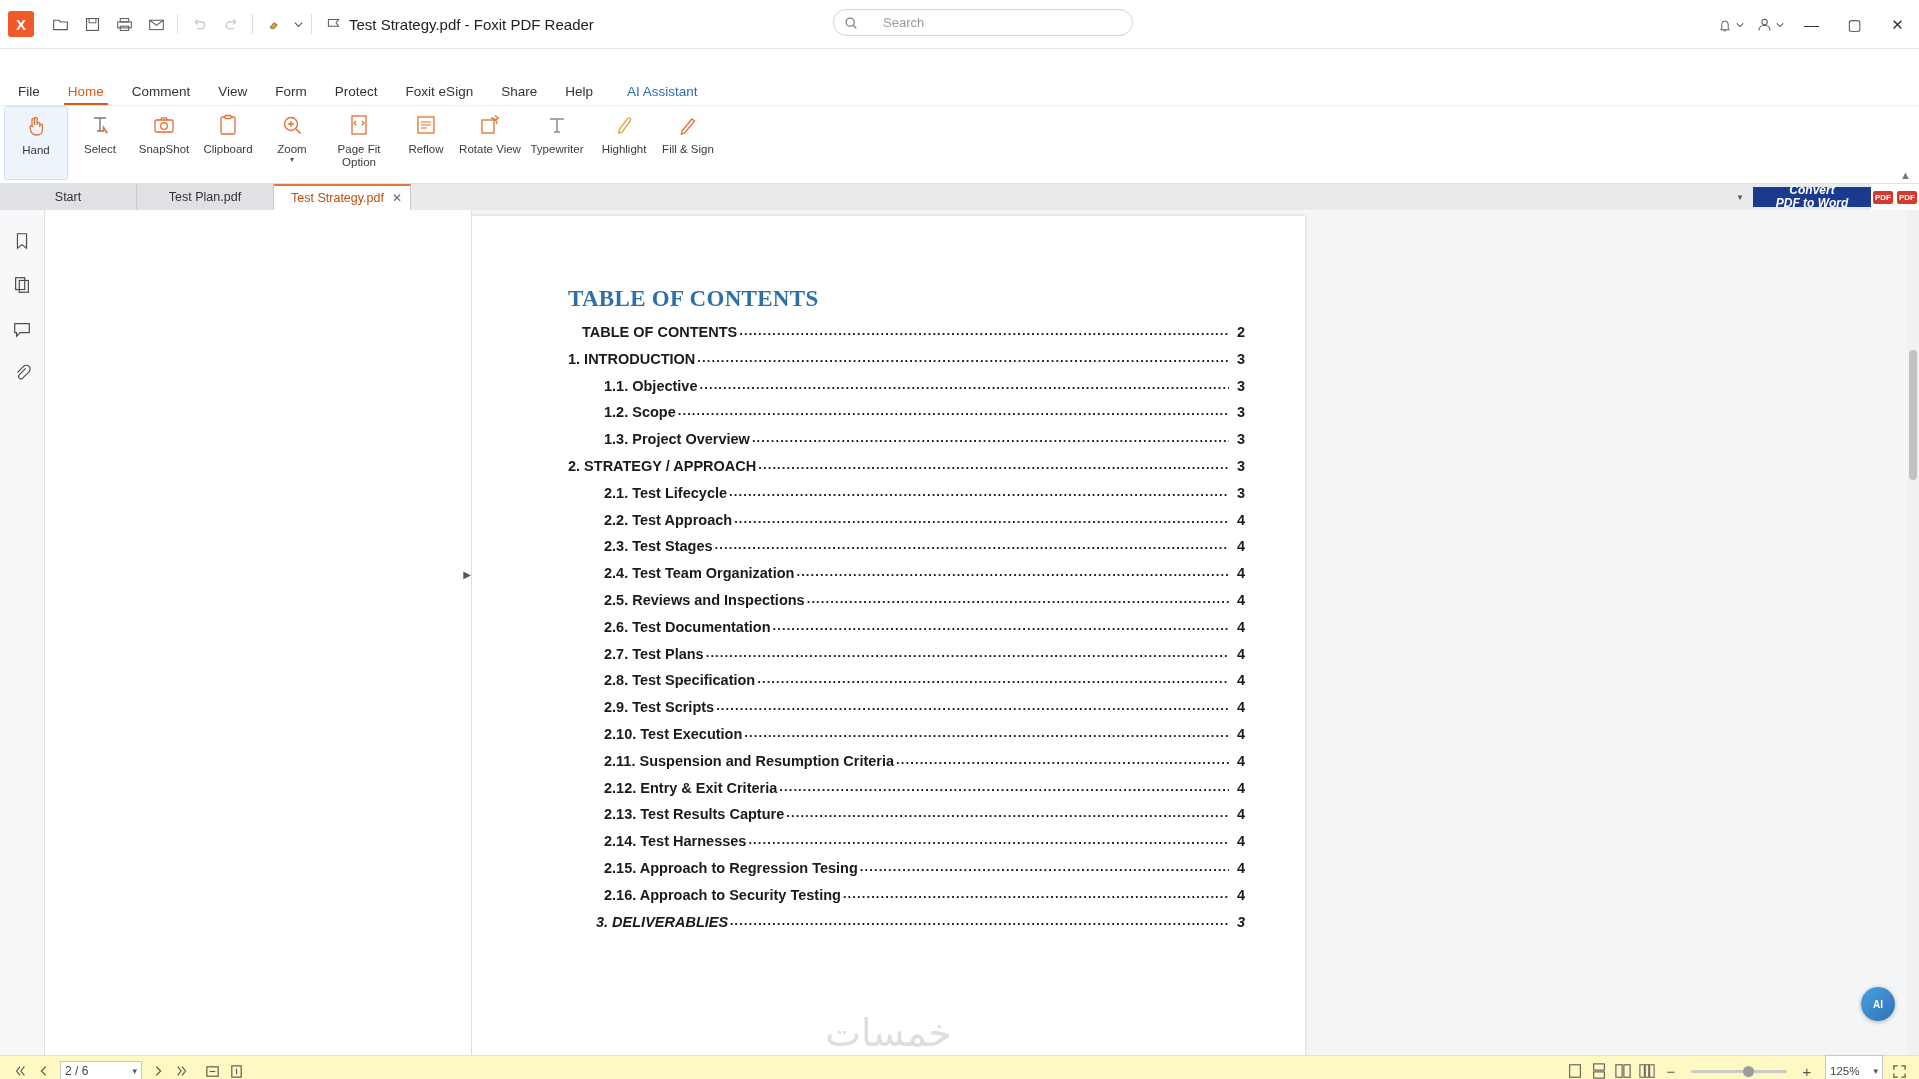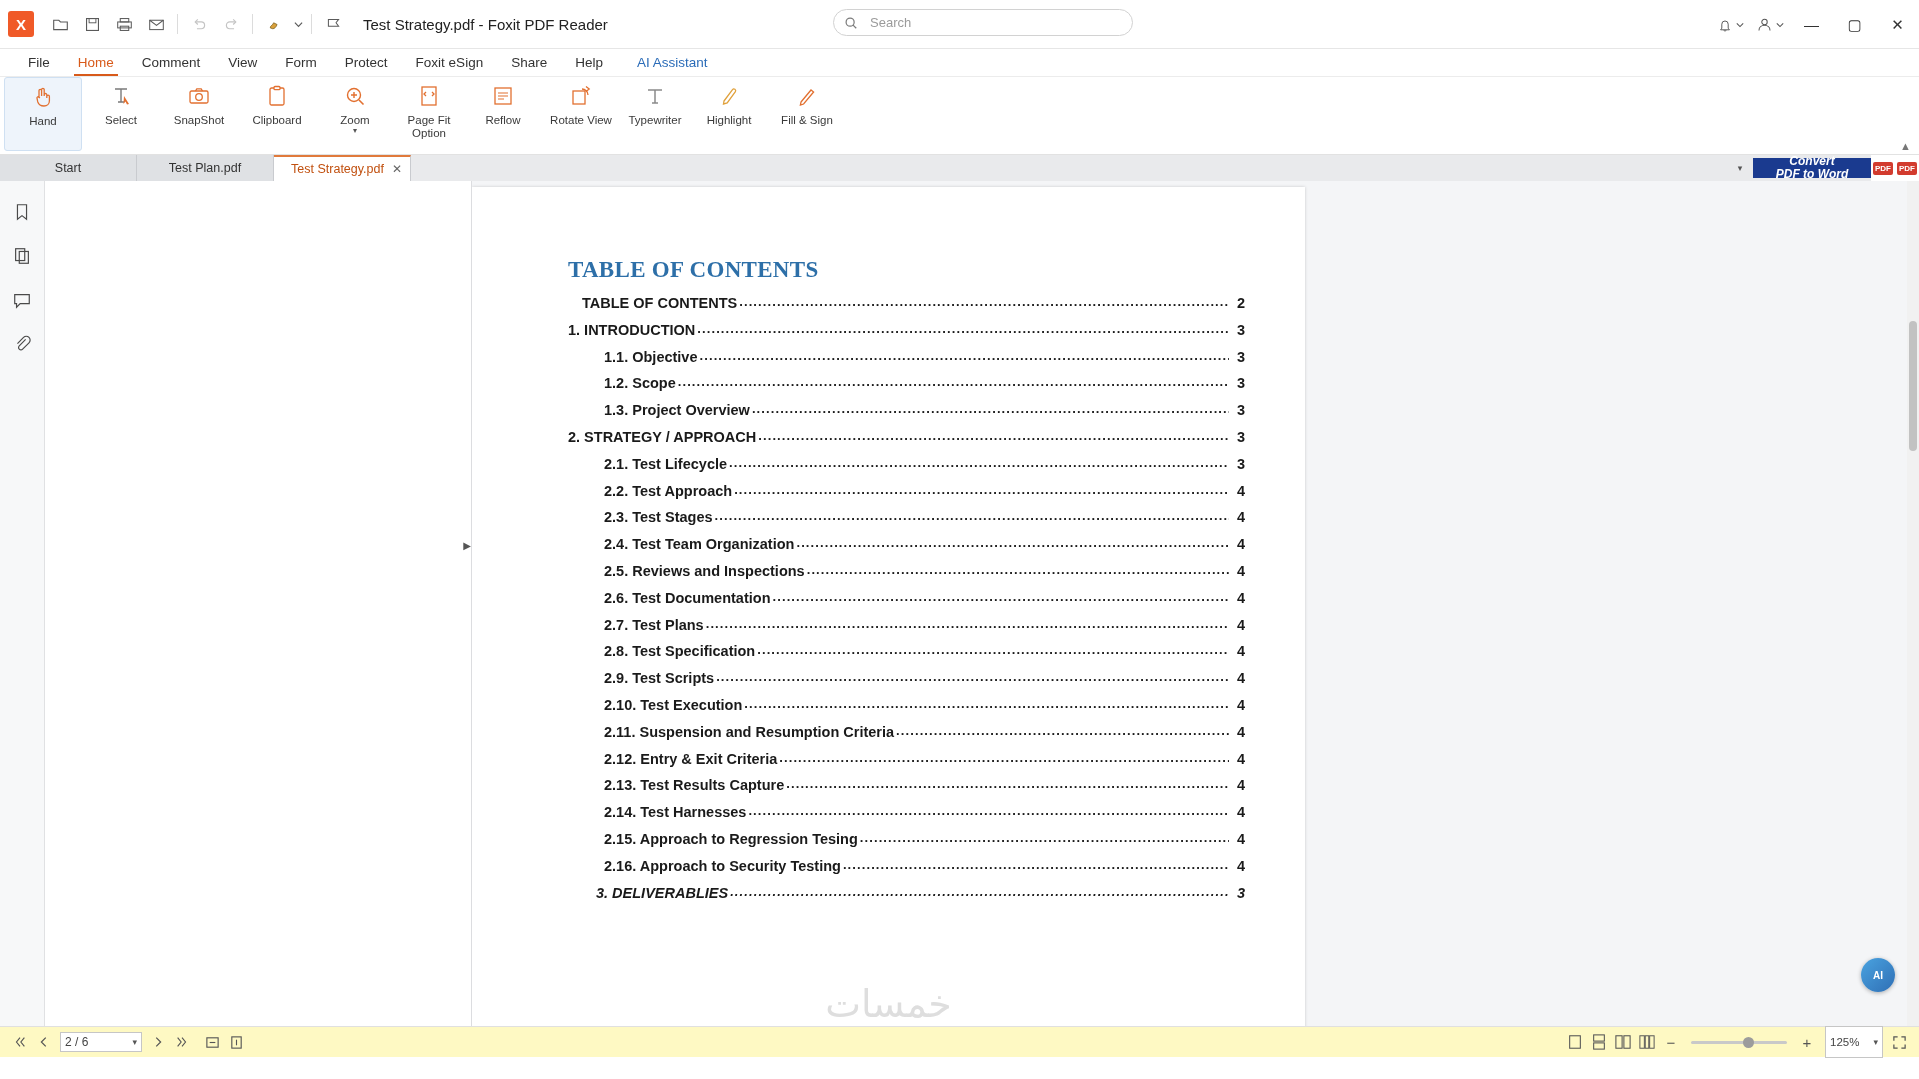--- a/index.html
+++ b/index.html
@@ -40,21 +40,20 @@
     border-radius: 3px;
     margin: 0 1px;
   }
   .qa-btn.disabled { color: #c4c4c4; }
   .qa-sep {
     width: 1px; height: 20px; background: #dcdcdc; margin: 0 5px;
   }
   .title-text {
     font-size: 15px;
     color: #222;
-    margin-left: 14px;
     white-space: nowrap;
   }
   .search-box {
     position: absolute;
     left: 833px;
     top: 9px;
     width: 300px;
     height: 27px;
     border: 1px solid #d2d2d2;
     border-radius: 14px;
@@ -63,21 +62,21 @@
     align-items: center;
     padding: 0 10px;
   }
   .search-box input {
     border: none;
     outline: none;
     flex: 1;
     font-size: 13px;
     color: #333;
     background: transparent;
-    margin-left: 10px;
+    margin-left: 23px;
     font-family: "Liberation Sans", sans-serif;
   }
   .search-box input::placeholder { color: #9b9b9b; }
   .win-right {
     position: absolute;
     right: 0; top: 0;
     height: 49px;
     display: flex;
     align-items: center;
   }
@@ -91,23 +90,24 @@
     display: flex; align-items: center; justify-content: center;
     height: 49px; padding: 0 6px; color: #555;
   }
 
   
   .menubar {
     height: 28px;
     background: #fff;
     display: flex;
     align-items: stretch;
-    padding-left: 14px;
+    padding-left: 4px;
     font-size: 13.5px;
     border-bottom: 1px solid #ececec;
+    margin-top: 29px;
   }
   .menu-item {
     padding: 0 14px;
     display: flex; align-items: center;
     color: #333;
     position: relative;
   }
   .menu-item.active { color: #d85a1a; }
   .menu-item.active::after {
     content: "";
@@ -121,21 +121,21 @@
   .ribbon {
     height: 78px;
     background: #fff;
     display: flex;
     align-items: flex-start;
     padding-left: 4px;
     border-bottom: 1px solid #e2e2e2;
     position: relative;
   }
   .rb {
-    width: 78px;
+    width: 64px;
     height: 74px;
     padding-top: 4px;
     display: flex;
     flex-direction: column;
     align-items: center;
     color: #3a3a3a;
     font-size: 11.5px;
     text-align: center;
     line-height: 1.15;
   }

